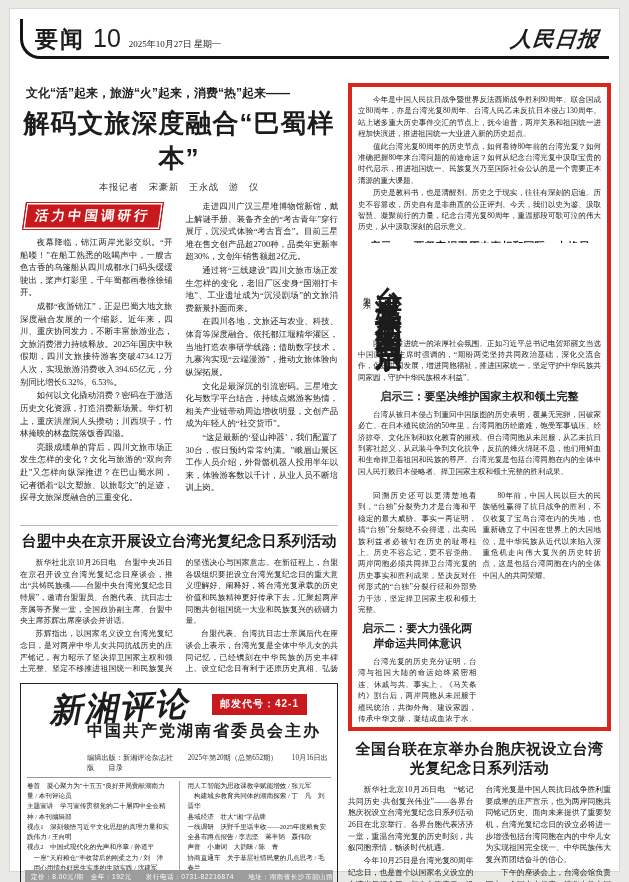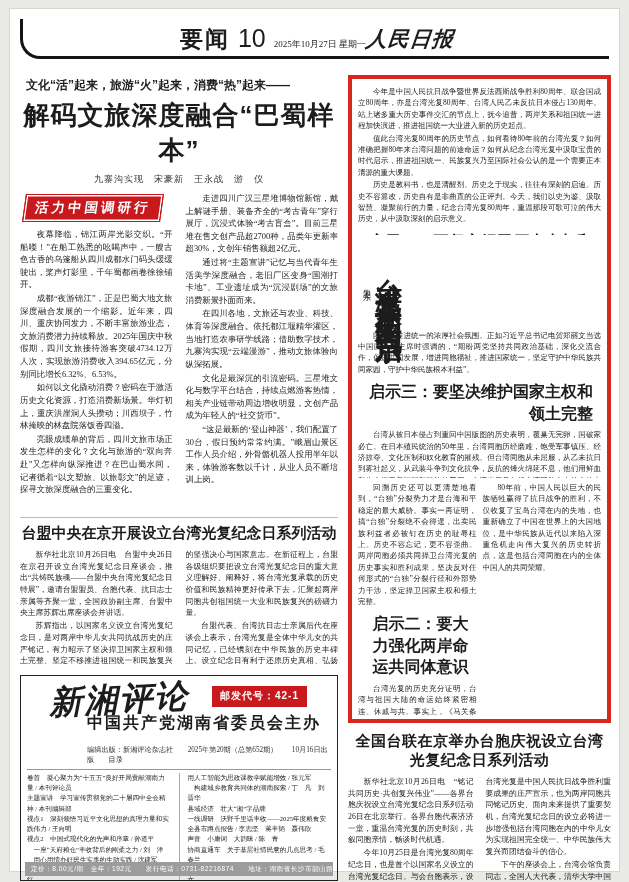--- a/index.html
+++ b/index.html
@@ -10,22 +10,22 @@
   }
   .page{
     position:relative;width:611px;height:864px;margin:8px auto 0;
     background:#fff;border:1px solid #d7d7d2;box-sizing:border-box;
     padding:10px 10px 0 10px;
   }
   
   .ph-wrap{
     border-left:3px solid #141414;border-bottom:3px solid #141414;
     border-bottom-left-radius:20px;height:36px;
-    display:flex;justify-content:center;align-items:flex-end;
-    padding:0 4px 1px 12px;margin-bottom:16px;
+    display:flex;justify-content:space-between;align-items:flex-end;
+    padding:0 4px 1px 12px;margin-bottom:24px;
   }
   .ph-left{display:flex;align-items:baseline;gap:8px;}
   .ph-section{font-family:"Liberation Sans",sans-serif;font-weight:700;font-size:23px;letter-spacing:2px;}
   .ph-num{font-family:"Liberation Sans",sans-serif;font-weight:400;font-size:25px;}
   .ph-date{font-size:9px;color:#222;padding-bottom:3px;}
   .masthead{
     font-family:"Liberation Serif",serif;font-weight:700;font-style:italic;
     font-size:21px;letter-spacing:1px;transform:skewX(-6deg);padding:0 6px 2px 0;
   }
   
@@ -83,22 +83,22 @@
     writing-mode:vertical-rl;text-orientation:upright;
     font-family:"Liberation Sans",sans-serif;font-weight:700;
     font-size:27px;letter-spacing:5px;line-height:1;margin-top:14px;
   }
   .v-author{
     position:absolute;bottom:34px;left:2px;writing-mode:vertical-rl;text-orientation:upright;
     font-size:8px;color:#222;letter-spacing:2px;
   }
   p.rp{font-size:7.5px;line-height:1.52;text-align:justify;text-indent:2em;margin:0 0 1px;}
   .rb-head{
-    font-family:"Liberation Sans",sans-serif;font-weight:700;font-size:16px;
-    text-align:right;line-height:1.35;margin:6px 8px 5px;
+    font-family:"Liberation Sans",sans-serif;font-weight:700;font-size:11px;
+    text-align:center;line-height:1.35;margin:6px 0 5px;
   }
   
   .art-d{margin-top:9px;}
   .d-title{font-family:"Liberation Sans",sans-serif;font-weight:700;font-size:15px;text-align:center;margin:0 0 6px;letter-spacing:.5px;}
   .d-body{height:118px;column-count:2;column-gap:12px;column-fill:auto;overflow:hidden;}
 </style>
 </head>
 <body>
 
 <div class="page">
@@ -112,29 +112,29 @@
     <div class="masthead">人民日报</div>
   </div>
 
   <div class="content">
 
     <div class="col-left">
 
       <div>
         <div class="a-kicker">文化“活”起来，旅游“火”起来，消费“热”起来——</div>
         <div class="a-title">解码文旅深度融合“巴蜀样本”</div>
-        <div class="a-byline">九寨沟实现　宋豪新　王永战　游　仪</div>
+        <div class="a-byline">本报记者　宋豪新　王永战　游　仪</div>
         <div class="a-body">
           <div class="badge">活力中国调研行</div>
           <p class="bp">夜幕降临，锦江两岸光影交织。“开船喽！”在船工熟悉的吆喝声中，一艘古色古香的乌篷船从四川成都水门码头缓缓驶出，桨声灯影里，千年蜀都画卷徐徐铺开。</p>
           <p class="bp">成都“夜游锦江”，正是巴蜀大地文旅深度融合发展的一个缩影。近年来，四川、重庆协同发力，不断丰富旅游业态，文旅消费潜力持续释放。2025年国庆中秋假期，四川文旅接待游客突破4734.12万人次，实现旅游消费收入394.65亿元，分别同比增长6.32%、6.53%。</p>
           <p class="bp">如何以文化撬动消费？密码在于激活历史文化资源，打造消费新场景。华灯初上，重庆洪崖洞人头攒动；川西坝子，竹林掩映的林盘院落饭香四溢。</p>
           <p class="bp">亮眼成绩单的背后，四川文旅市场正发生怎样的变化？文化与旅游的“双向奔赴”又怎样向纵深推进？在巴山蜀水间，记者循着“以文塑旅、以旅彰文”的足迹，探寻文旅深度融合的三重变化。</p>
           <p class="bp">走进四川广汉三星堆博物馆新馆，戴上解谜手册、装备齐全的“考古青年”穿行展厅，沉浸式体验“考古盲盒”。目前三星堆在售文创产品超2700种，品类年更新率超30%，文创年销售额超2亿元。</p>
-          <p class="bp">通过将“主题宣讲”记忆与当代青年生活美学深度融合，老旧厂区变身“国潮打卡地”、工业遗址成为“沉浸剧场”的文旅消费新景扑面而来。</p>
+          <p class="bp">通过将“三线建设”四川文旅市场正发生怎样的变化，老旧厂区变身“国潮打卡地”、工业遗址成为“沉浸剧场”的文旅消费新景扑面而来。</p>
           <p class="bp">在四川各地，文旅还与农业、科技、体育等深度融合。依托都江堰精华灌区，当地打造农事研学线路；借助数字技术，九寨沟实现“云端漫游”，推动文旅体验向纵深拓展。</p>
           <p class="bp">文化是最深沉的引流密码。三星堆文化与数字平台结合，持续点燃游客热情，相关产业链带动周边增收明显，文创产品成为年轻人的“社交货币”。</p>
           <p class="bp">“这是最新的‘登山神器’，我们配置了30台，假日预约常常约满。”峨眉山景区工作人员介绍，外骨骼机器人投用半年以来，体验游客数以千计，从业人员不断培训上岗。</p>
           
         </div>
       </div>
 
       <div class="art-b">
         <div class="b-title">台盟中央在京开展设立台湾光复纪念日系列活动</div>
         <div class="b-body">

